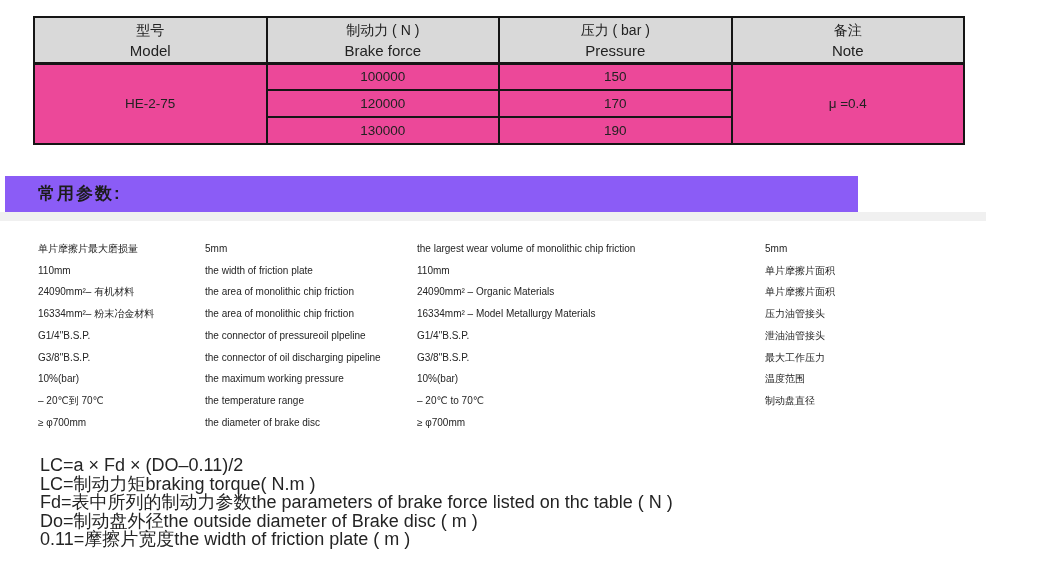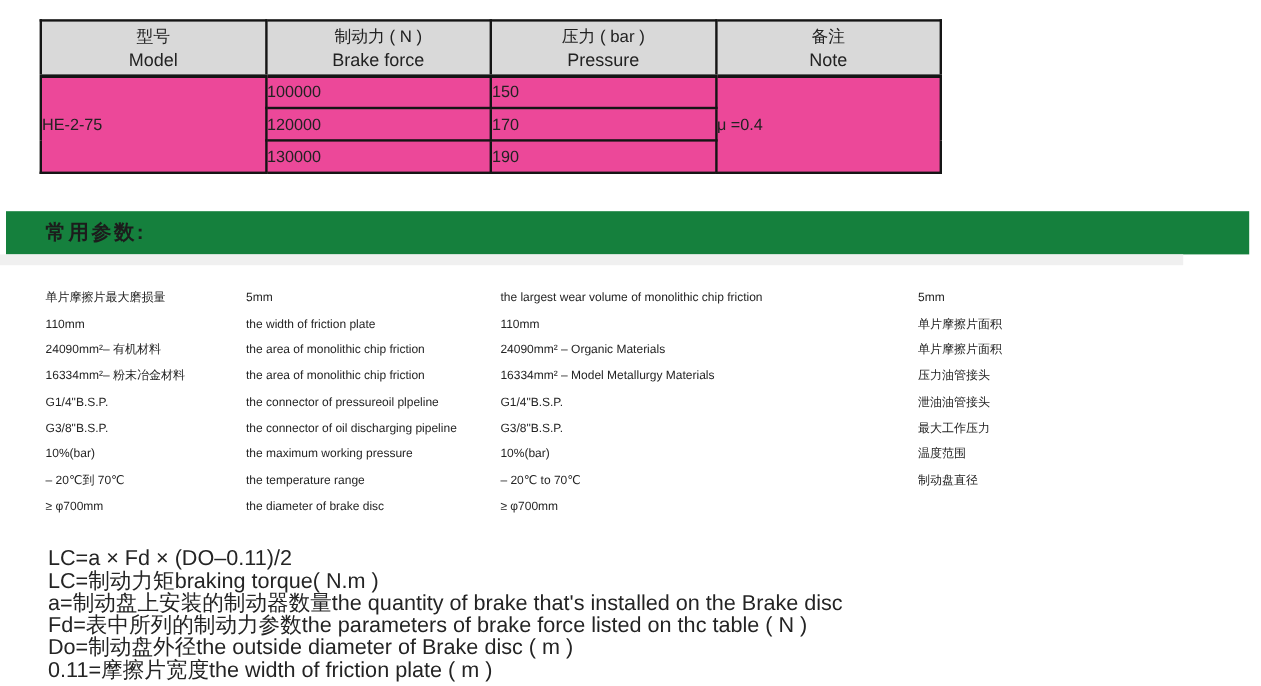--- a/index.html
+++ b/index.html
@@ -9,23 +9,24 @@
     width:1051px; height:572px;
     background:#ffffff;
     font-family:"Liberation Sans","DejaVu Sans",sans-serif;
     color:#222;
     overflow:hidden;
   }
 
   
   .spec-table {
     position:absolute; left:33px; top:16px;
-    width:752px;
+    width:932px;
     border-collapse:collapse;
     table-layout:fixed;
+    text-align:center;
   }
   .spec-table th, .spec-table td {
     border:2px solid #151515;
     padding:0;
     font-weight:normal;
   }
   .spec-table thead th {
     background:#d9d9d9;
     height:46px;
     border-bottom:3px solid #151515;
@@ -36,22 +37,22 @@
   .spec-table td {
     height:27px;
     font-size:13.5px;
     vertical-align:middle;
     background:#ec4899;
   }
 
   
   .banner {
     position:absolute; left:5px; top:176px;
-    width:1036px; height:36px;
-    background:#15803d;
+    width:853px; height:36px;
+    background:#8b5cf6;
   }
   .banner-title {
     position:absolute; left:33px; top:0;
     font-size:17px; font-weight:bold;
     line-height:36px;
     letter-spacing:2px;
     color:#1c1c1c;
   }
   .banner-sub {
     position:absolute; left:0; top:212px;
@@ -171,19 +172,18 @@
 
     <div class="cell">制动盘直径</div>
     <div class="cell">≥ φ700mm</div>
     <div class="cell">the diameter of brake disc</div>
     <div class="cell">≥ φ700mm</div>
   </div>
 
   <div class="notes">
     <div>LC=a × Fd × (DO–0.11)/2</div>
     <div>LC=制动力矩braking torque( N.m )</div>
-    <div>a=制动盘上安装的制动器数量the quantity of brake that's installed on the Brake disc</div>
     <div>Fd=表中所列的制动力参数the parameters of brake force listed on thc table ( N )</div>
     <div>Do=制动盘外径the outside diameter of Brake disc ( m )</div>
     <div>0.11=摩擦片宽度the width of friction plate ( m )</div>
   </div>
 
 </div>
 
 </body></html>

